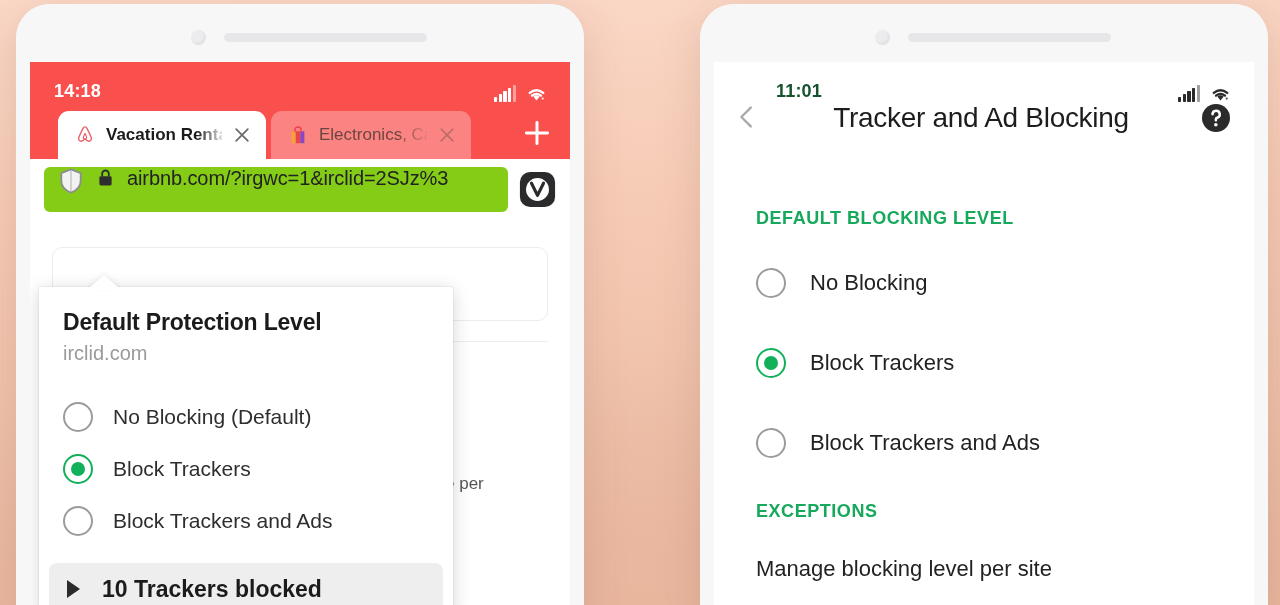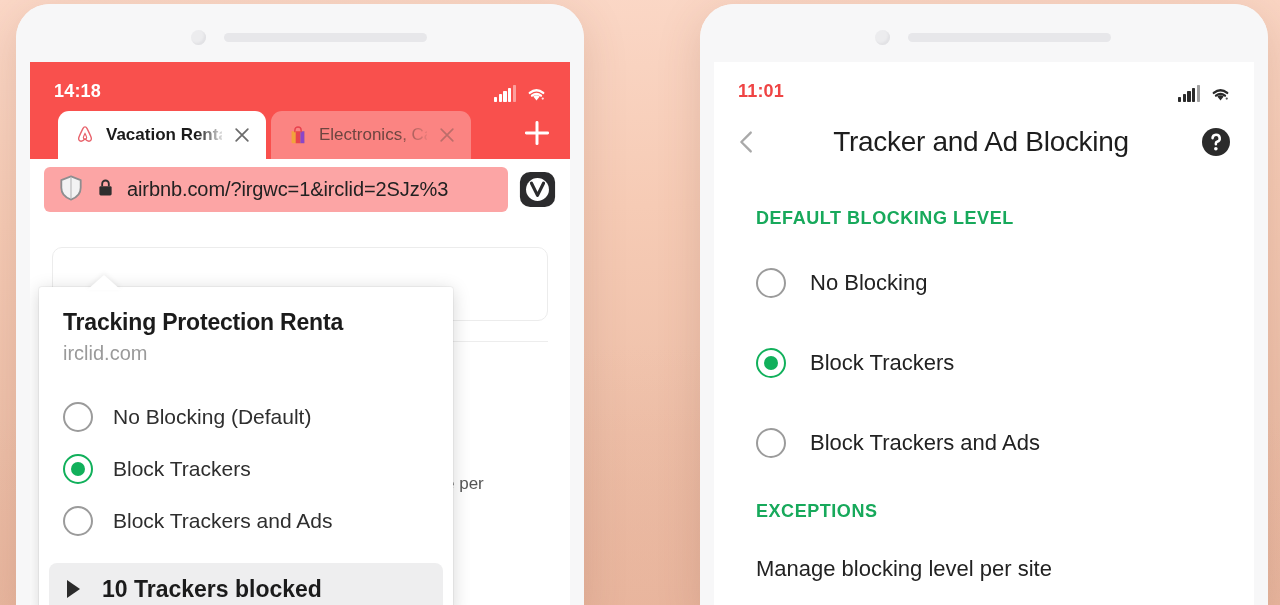--- a/index.html
+++ b/index.html
@@ -70,21 +70,21 @@
     height: 40px;
     display: flex;
     align-items: flex-end;
     justify-content: space-between;
     padding: 0 22px 0 24px;
   }
   .statusbar .clock {
     font-size: 18px; font-weight: bold; letter-spacing: .2px;
   }
   .statusbar.light .clock { color: #fff; }
-  .statusbar.dark  .clock { color: #ef4444; }
+  .statusbar.dark  .clock { color: #14532d; margin-left: 38px; }
   .sb-icons { display: flex; align-items: center; gap: 9px; }
 
   .sig { display: flex; align-items: flex-end; gap: 1.5px; height: 16px; }
   .sig i { width: 3.2px; border-radius: .8px; display:block; }
   .sig i:nth-child(1){ height: 5px; }
   .sig i:nth-child(2){ height: 8px; }
   .sig i:nth-child(3){ height: 11px; }
   .sig i:nth-child(4){ height: 14px; }
   .sig i:nth-child(5){ height: 17px; opacity:.45; }
   .light .sig i { background:#fff; }
@@ -145,24 +145,24 @@
   .addrwrap {
     background: #fff;
     padding: 8px 14px 10px 14px;
     display: flex;
     align-items: center;
     gap: 11px;
   }
   .addrfield {
     flex: 1;
     height: 45px;
-    background: #fca5a5;
+    background: #84cc16;
     border-radius: 6px;
     display: flex;
-    align-items: center;
+    align-items: flex-start;
     gap: 11px;
     padding: 0 14px;
     overflow: hidden;
   }
   .url {
     font-size: 20px;
     color: #222;
     white-space: nowrap;
     overflow: hidden;
     letter-spacing: -.1px;
@@ -268,21 +268,20 @@
     border-left: 13px solid #2b2b2b;
     flex: 0 0 auto;
   }
   .trackers-label { font-size: 23px; font-weight: bold; color: #1b1b1b; }
 
   
   .settings { background: #fff; height: 100%; }
   .appbar {
     height: 80px;
     display: flex;
-    align-items: center;
     padding: 0 22px 0 18px;
     position: relative;
   }
   .chevron-back { width: 30px; height: 30px; flex: 0 0 auto; }
   .appbar-title {
     flex: 1;
     text-align: center;
     font-size: 28px;
     color: #1d1d1d;
     letter-spacing: -.3px;
@@ -415,21 +414,21 @@
 
       <div class="page">
         <div class="page-box"></div>
         <div class="page-rule" style="left:22px; right:22px; top:112px;"></div>
         <div class="page-rule" style="left:22px; right:180px; top:300px;"></div>
         <div class="page-text">e per</div>
       </div>
 
       <div class="popup-arrow"></div>
       <div class="popup">
-        <div class="popup-title">Tracking Protection Renta</div>
+        <div class="popup-title">Default Protection Level</div>
         <div class="popup-sub">irclid.com</div>
 
         <div class="radio-list">
           <div class="radio-row">
             <span class="radio"></span>
             <span class="rlabel">No Blocking (Default)</span>
           </div>
           <div class="radio-row">
             <span class="radio on"></span>
             <span class="rlabel">Block Trackers</span>

